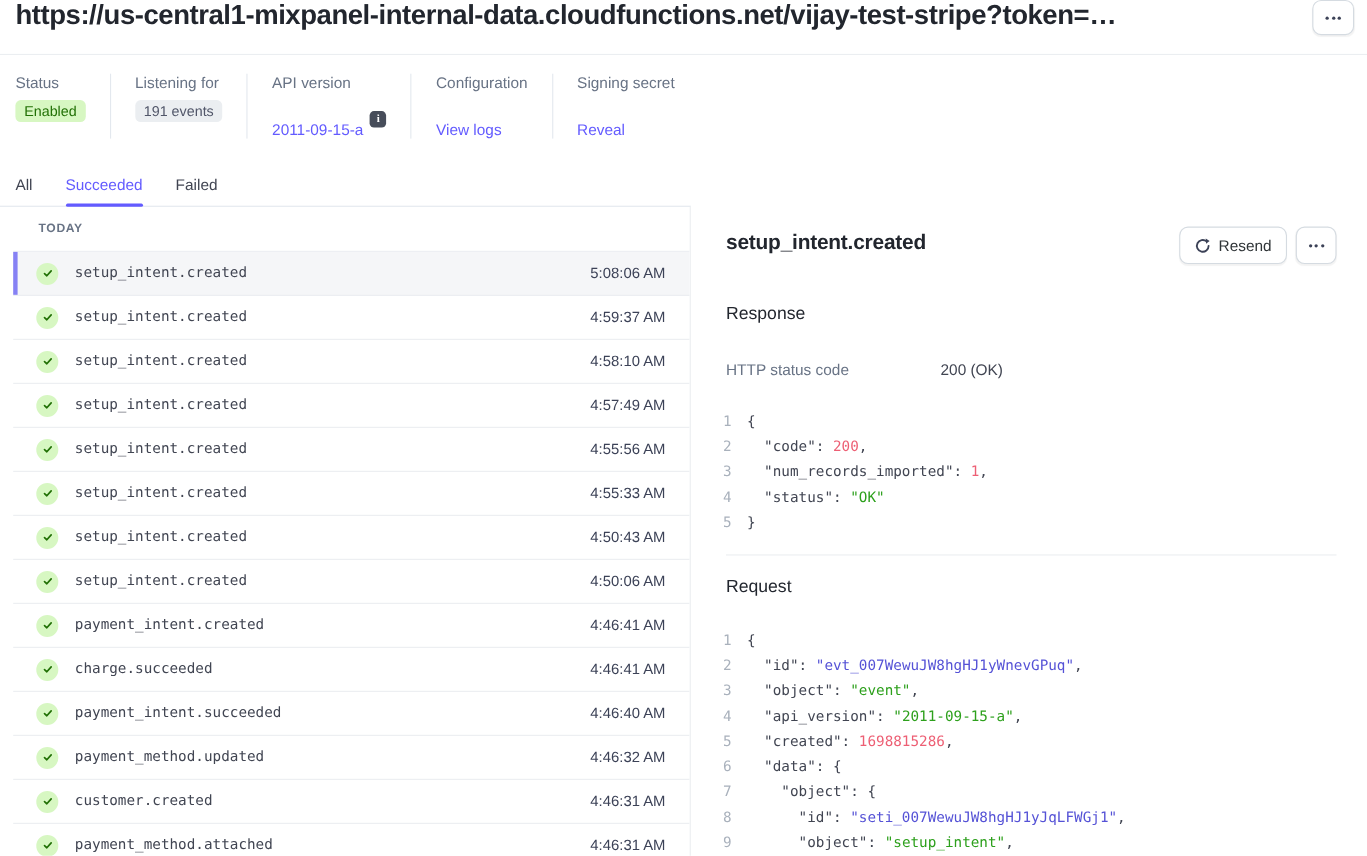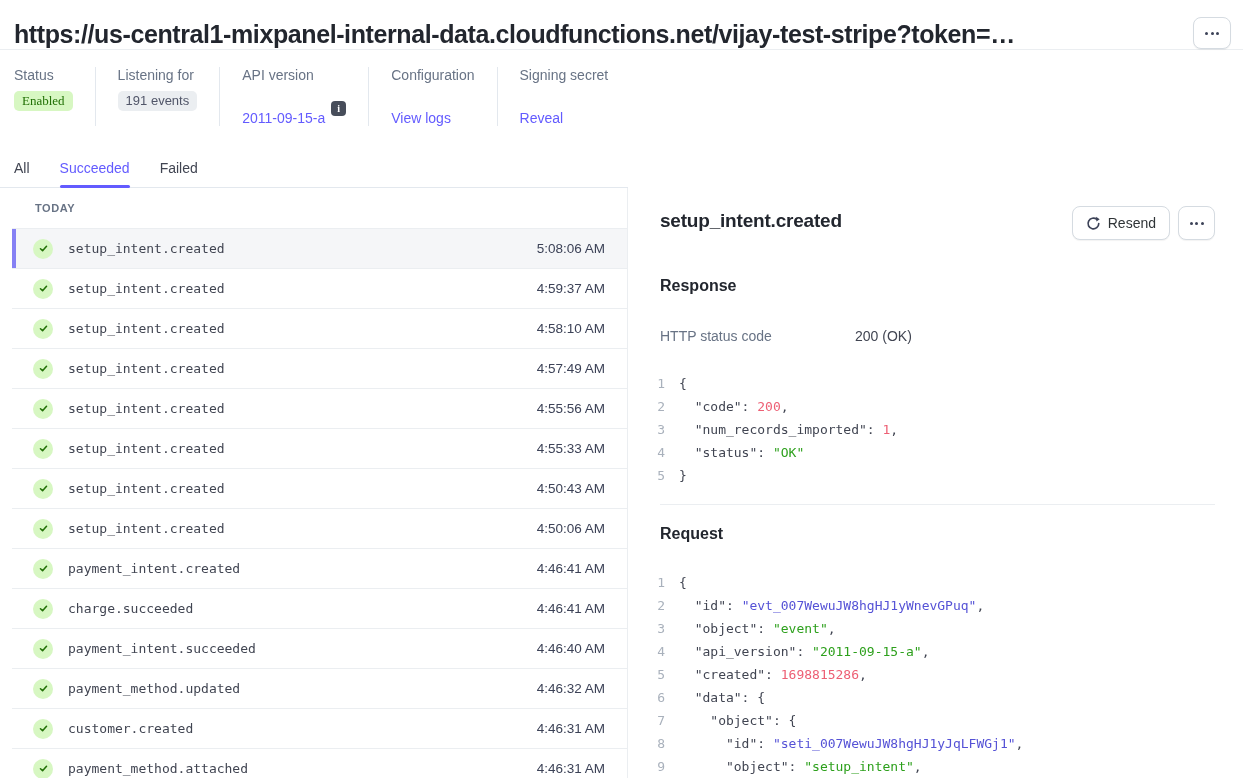--- a/index.html
+++ b/index.html
@@ -20,37 +20,37 @@
     --code-str:#2da01c;
     --code-id:#5552d6;
     --code-ln:#a9b1bc;
     --row-selected:#f5f6f8;
   }
   *{margin:0;padding:0;box-sizing:border-box;}
   html,body{width:1243px;height:778px;overflow:hidden;background:#fff;
     font-family:"Liberation Sans",sans-serif;color:var(--text-body);}
 
   
-  .page-header{height:50px;display:flex;align-items:flex-end;justify-content:space-between;
+  .page-header{height:50px;display:flex;align-items:flex-start;justify-content:space-between;
     padding:0 12px 0 14px;border-bottom:1px solid var(--border-light);}
   .page-title{font-size:25px;font-weight:700;letter-spacing:-.4px;color:var(--text-dark);
     white-space:nowrap;overflow:hidden;text-overflow:ellipsis;max-width:1170px;}
   .icon-btn{display:flex;align-items:center;justify-content:center;gap:2.5px;
     width:38px;height:32px;background:#fff;border:1px solid var(--btn-border);
     border-radius:8px;box-shadow:0 1px 1px rgba(0,0,0,.05);cursor:pointer;flex:0 0 auto;}
   .dot{width:3px;height:3px;border-radius:50%;background:#3c4257;display:inline-block;}
 
   
   .status-bar{display:flex;padding:17px 0 0 14px;}
   .sb-group{padding:0 22px;border-left:1px solid var(--border-mid);}
   .sb-group:first-child{border-left:none;padding-left:0;}
   .sb-label{font-size:14px;color:var(--text-gray);}
   .sb-value{margin-top:7px;display:flex;align-items:center;gap:6px;font-size:14px;min-height:22px;}
   .badge{display:inline-block;font-size:13px;line-height:20px;padding:0 8px;border-radius:5px;font-weight:500;}
-  .badge-green{background:var(--badge-green-bg);color:var(--badge-green-text);font-family:Liberation Serif, serif;}
+  .badge-green{background:var(--badge-green-bg);color:var(--badge-green-text);}
   .badge-gray{background:var(--badge-gray-bg);color:var(--badge-gray-text);}
   .link{color:var(--accent);text-decoration:none;cursor:pointer;font-size:14px;font-weight:500;margin-top:20px;}
   .info-icon{display:inline-flex;align-items:center;justify-content:center;width:15px;height:15px;
     background:#474d5a;color:#fff;border-radius:4px;font-size:10px;font-weight:700;
     font-family:"Liberation Serif",serif;cursor:pointer;}
 
   
   .tabs{display:flex;gap:30px;margin-top:34px;padding-left:14px;width:628px;
     border-bottom:1px solid var(--border-mid);}
   .tab{font-size:14px;color:var(--text-body);padding-bottom:11px;cursor:pointer;position:relative;}
@@ -77,21 +77,21 @@
 
   
   .right-panel{flex:1;padding:18px 28px 0 32px;overflow:hidden;}
   .detail-head{display:flex;align-items:flex-start;justify-content:space-between;}
   .detail-title{font-size:19px;font-weight:700;color:var(--text-dark);letter-spacing:-.2px;padding-top:4px;}
   .detail-actions{display:flex;gap:8px;}
   .btn{display:flex;align-items:center;gap:7px;height:34px;padding:0 13px;background:#fff;
     border:1px solid var(--btn-border);border-radius:8px;box-shadow:0 1px 1px rgba(0,0,0,.05);
     font-size:14px;font-weight:400;color:#2f3437;cursor:pointer;font-family:inherit;}
   .btn.square{width:37px;padding:0;justify-content:center;gap:2.5px;}
-  .section-title{font-size:16px;font-weight:700;color:var(--text-dark);}
+  .section-title{font-size:16px;font-weight:400;color:var(--text-dark);}
   .resp-title{margin-top:37px;}
   .kv-row{display:flex;margin-top:33px;font-size:14px;}
   .kv-label{width:195px;color:var(--text-gray);}
   .kv-value{color:var(--text-body);}
   .code-block{margin-top:28px;margin-left:-15px;}
   .code-line{display:flex;height:23px;align-items:center;
     font-family:"DejaVu Sans Mono",monospace;font-size:13px;}
   .ln{width:20px;text-align:right;color:var(--code-ln);flex:0 0 auto;}
   .code-text{margin-left:14px;white-space:pre;}
   .tk-p{color:var(--code-plain);}

